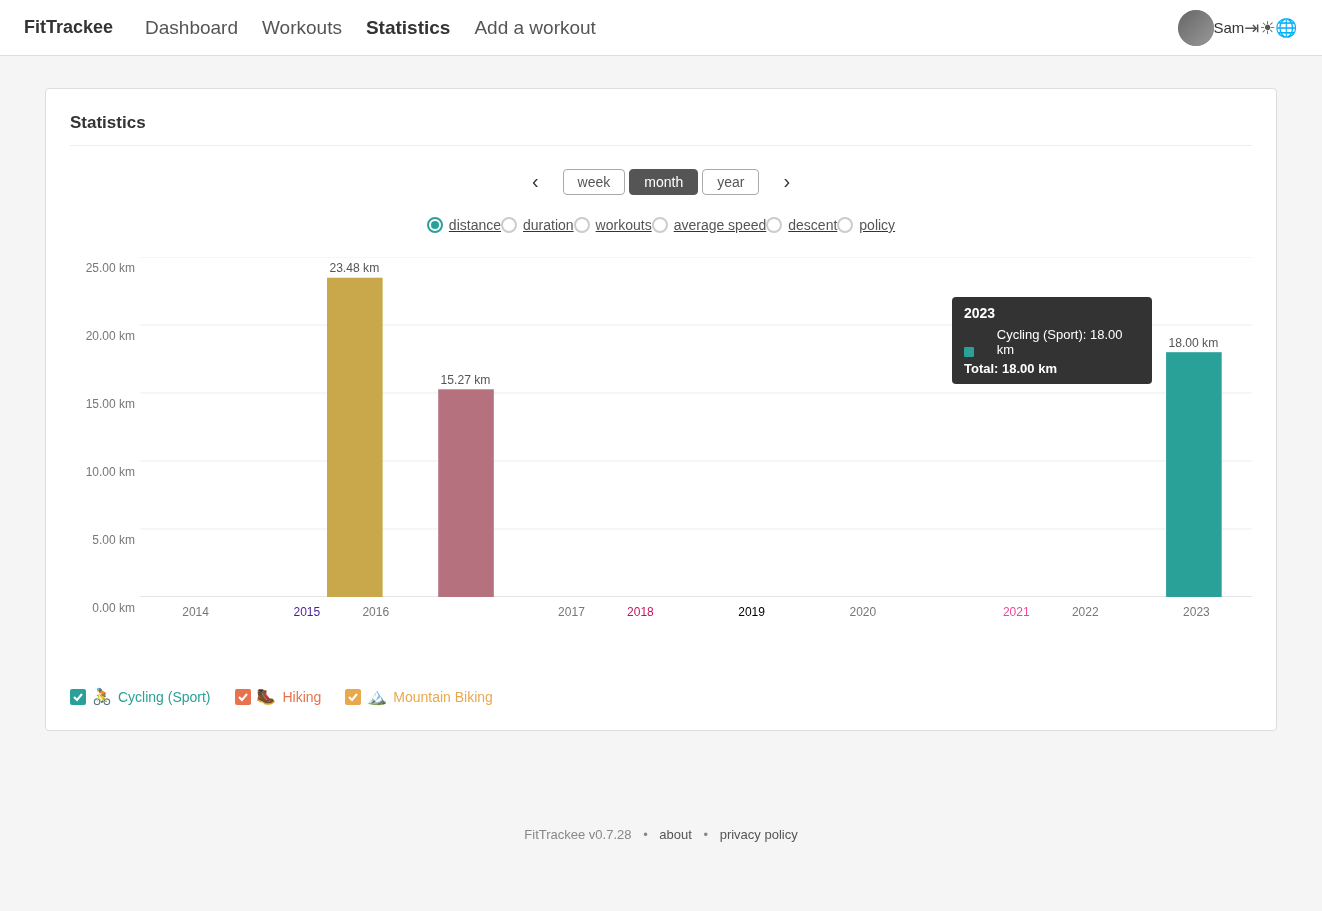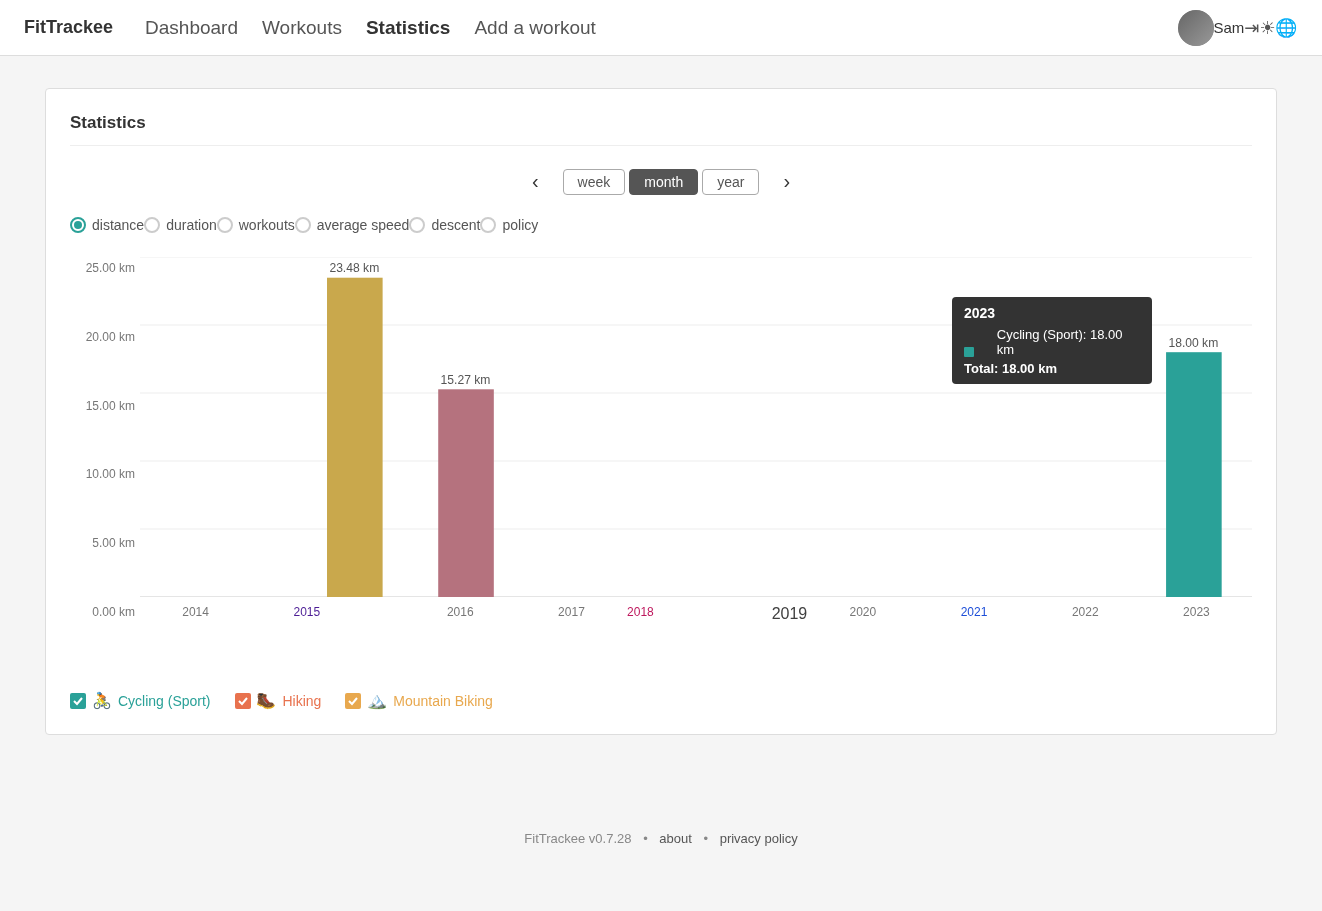--- a/index.html
+++ b/index.html
@@ -25,21 +25,21 @@
     .card-title { font-size: 17px; font-weight: 600; margin-bottom: 20px; border-bottom: 1px solid #eee; padding-bottom: 12px; }
 
     
     .period-nav { display: flex; align-items: center; justify-content: center; gap: 16px; margin-bottom: 20px; }
     .period-arrow { background: none; border: none; font-size: 20px; color: #333; cursor: pointer; padding: 4px 8px; }
     .period-buttons { display: flex; gap: 4px; }
     .period-btn { padding: 4px 14px; border: 1px solid #aaa; border-radius: 4px; background: none; cursor: pointer; font-size: 14px; color: #555; }
     .period-btn.active { background: #555; color: #fff; border-color: #555; }
 
     
-    .metrics-row { display: flex; margin-bottom: 24px; }
+    .metrics-row { display: flex; justify-content: center; margin-bottom: 24px; text-decoration: underline; }
     .metric-item { display: flex; align-items: center; gap: 6px; cursor: pointer; font-size: 14px; color: #555; }
     .metric-radio { width: 16px; height: 16px; border-radius: 50%; border: 2px solid #ccc; display: flex; align-items: center; justify-content: center; flex-shrink: 0; }
     .metric-radio.checked { border-color: #2aa198; }
     .metric-radio.checked::after { content: ''; width: 8px; height: 8px; border-radius: 50%; background: #2aa198; }
 
     
     .chart-container { position: relative; padding: 0 0 40px 70px; }
     .y-label { font-size: 12px; color: #777; text-align: right; width: 65px; }
 
     
@@ -170,26 +170,26 @@
             <span><span>Cycling (Sport)</span>: <span>18.00 km</span></span>
           </div>
           <div class="tooltip-total">
             <span>Total:</span> <span>18.00 km</span>
           </div>
         </div>
 
         <div style="display:flex; margin-top:8px; padding: 0 0;">
           <div style="flex:1; text-align:center; font-size:12px; color:#777;">2014</div>
           <div style="flex:1; text-align:center; font-size:12px; color:#4c1d95;">2015</div>
-          <div style="flex:1; text-align:right; font-size:12px; color:#777;">2016</div>
+          <div style="flex:1; text-align:left; font-size:12px; color:#777;">2016</div>
           <div style="flex:1; text-align:right; font-size:12px; color:#777;">2017</div>
           <div style="flex:1; text-align:center; font-size:12px; color:#be185d;">2018</div>
-          <div style="flex:1; text-align:right; font-size:16px; color:#404040;">2019</div>
+          <div style="flex:1; text-align:center; font-size:12px; color:#000000;">2019</div>
           <div style="flex:1; text-align:center; font-size:12px; color:#777;">2020</div>
-          <div style="flex:1; text-align:center; font-size:12px; color:#1d4ed8;">2021</div>
+          <div style="flex:1; text-align:right; font-size:12px; color:#ec4899;">2021</div>
           <div style="flex:1; text-align:center; font-size:12px; color:#777;">2022</div>
           <div style="flex:1; text-align:center; font-size:12px; color:#777;">2023</div>
         </div>
       </div>
     </div>
 
     <div class="legend">
       <div class="legend-item">
         <div class="legend-checkbox" style="background:#2aa198;">
           <svg width="12" height="12" viewBox="0 0 12 12">

